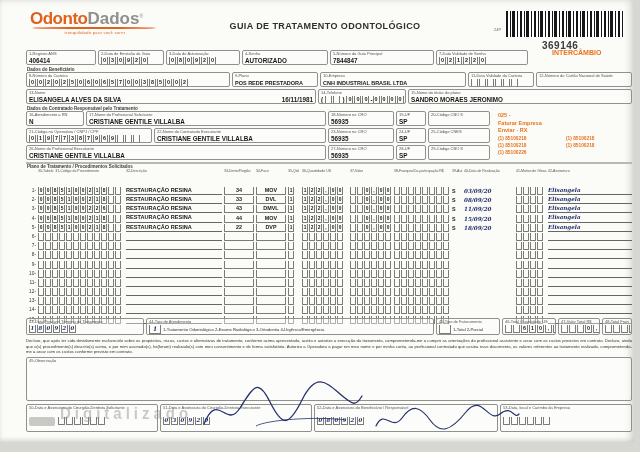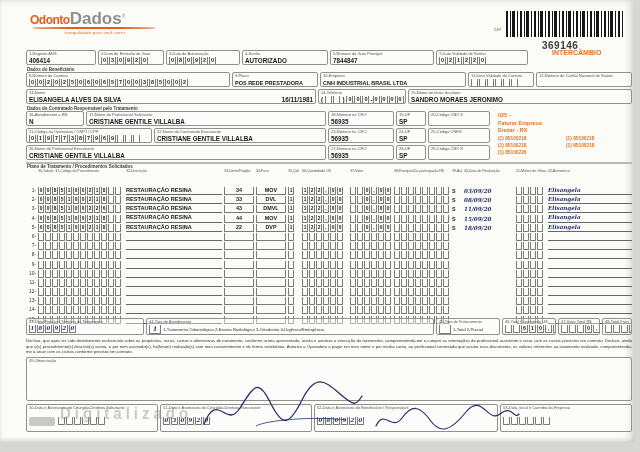--- a/index.html
+++ b/index.html
@@ -1,20 +1,20 @@
 <!DOCTYPE html>
 <html><head>
 <meta charset="utf-8">
 <style>
   html,body{margin:0;padding:0}
   body{width:640px;height:452px;background:#d6d6d2;font-family:"Liberation Sans",sans-serif;position:relative;overflow:hidden}
   .page{position:absolute;left:0;top:0;width:634px;height:442px;background:#fbfbf8;box-shadow:inset -4px 0 7px rgba(0,0,0,.14), inset 0 -2px 4px rgba(0,0,0,.08)}
   
   .logo{position:absolute;left:30px;top:9px;width:130px}
-  .logo .o1{font-size:12px;font-weight:800;color:#E0601C;letter-spacing:-.5px}
+  .logo .o1{font-size:17px;font-weight:800;color:#E0601C;letter-spacing:-.5px}
   .logo .o2{font-size:17px;font-weight:700;color:#8f8f8d}
   .logo .reg{font-size:5px;color:#8f8f8d;vertical-align:super}
   .swoosh{height:2px;background:#E0601C;border-radius:50%;margin:-2px 4px 1px 2px}
   .tagline{font-size:4px;color:#E0601C;letter-spacing:.3px;text-align:center}
   .title{position:absolute;left:170px;top:21px;width:310px;text-align:center;font-size:9px;font-weight:700;letter-spacing:.4px;color:#2e2e2c}
   .sidecode{position:absolute;left:494px;top:27px;font-size:4px;color:#666}
   .barcode{position:absolute;left:506px;top:11px;width:118px;height:26px;background:repeating-linear-gradient(90deg,#161616 0 2px,#fff 2px 4px,#161616 4px 5px,#fff 5px 6px,#161616 6px 9px,#fff 9px 11px,#161616 11px 12px,#fff 12px 14px)}
   .bnum{position:absolute;left:542px;top:40px;font-size:10px;font-weight:700;color:#3c3c3a;letter-spacing:.5px}
   .btag{position:absolute;left:552px;top:49px;font-size:7px;font-weight:700;color:#E8731E}
   
@@ -56,20 +56,21 @@
 </head>
 <body>
 
 <div class="page">
 
   <div class="logo">
     <span class="o1">Odonto</span><span class="o2">Dados</span><span class="reg">®</span>
     <div class="swoosh"></div>
     <div class="tagline">tranquilidade para você sorrir</div>
   </div>
+  <div class="title">GUIA DE TRATAMENTO ODONTOLÓGICO</div>
   <div class="sidecode">24P</div>
   <div class="barcode"></div>
   <div class="bnum">369146</div>
   <div class="btag">INTERCÂMBIO</div>
 
   <div class="fld" style="left:26px;top:50px;width:70px">
     <div class="lb">1-Registro ANS</div>
     <div class="vl">406414</div>
   </div>
   <div class="fld" style="left:98px;top:50px;width:66px">

